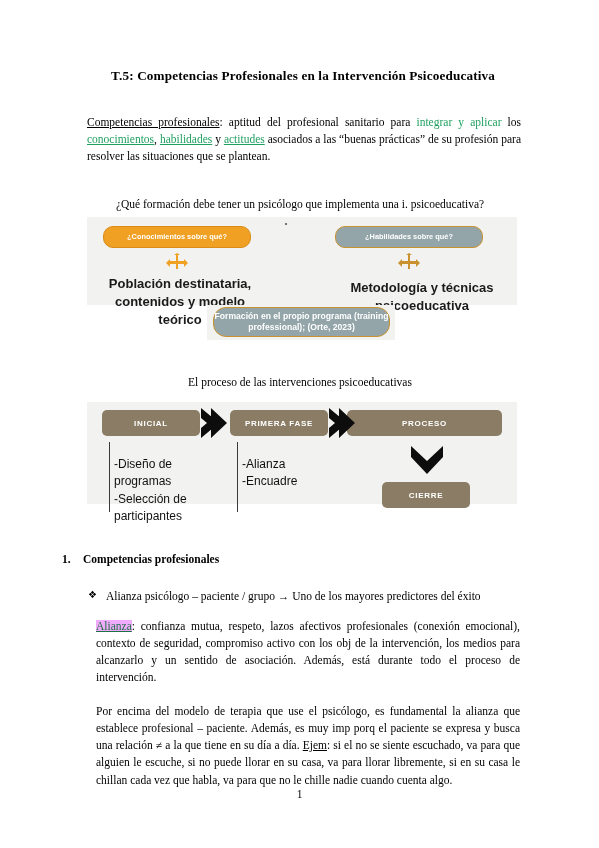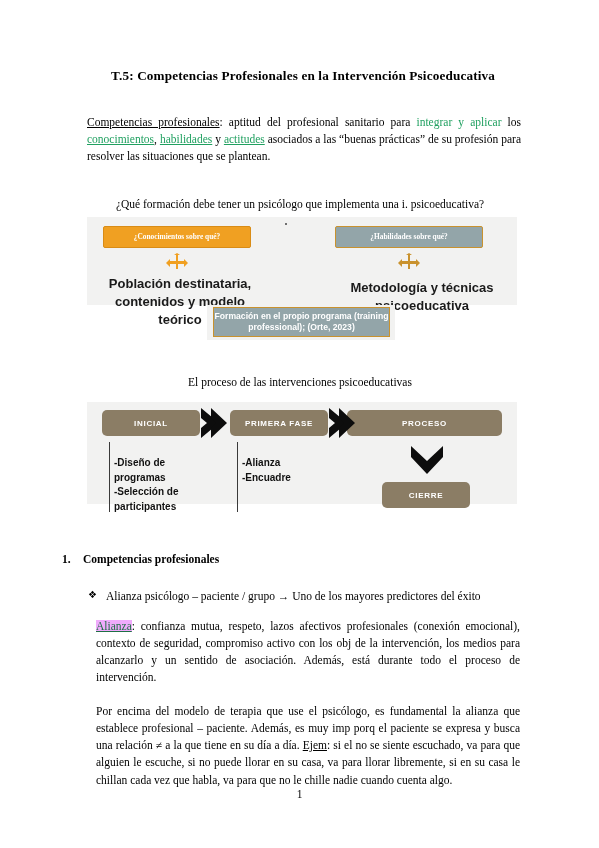--- a/index.html
+++ b/index.html
@@ -76,28 +76,28 @@
   .d1-extra {
     position: absolute;
     left: 207px;
     top: 297px;
     width: 188px;
     height: 35px;
     background: #f2f2f1;
   }
   .pill {
     position: absolute;
-    border-radius: 2px;
+    border-radius: 10px;
     box-sizing: border-box;
     display: flex;
     align-items: center;
     justify-content: center;
     text-align: center;
     color: #ffffff;
-    font-family: Liberation Serif, serif;
+    font-family: Liberation Sans, sans-serif;
     font-weight: bold;
     line-height: 1.18;
   }
   .pill-orange {
     left: 16px;
     top: 9px;
     width: 148px;
     height: 22px;
     background: #F0A022;
     border: 1px solid #d98c16;
@@ -113,21 +113,21 @@
     font-size: 7.4px;
   }
   .pill-blue {
     position: absolute;
     left: 213px;
     top: 299px;
     width: 177px;
     height: 30px;
     background: #93A5A9;
     border: 1px solid #C9922E;
-    border-radius: 0;
+    border-radius: 13px;
     color: #ffffff;
     font-family: "Liberation Sans", sans-serif;
     font-weight: bold;
     font-size: 8.6px;
     line-height: 1.3;
     display: flex;
     align-items: center;
     justify-content: center;
     text-align: center;
     box-sizing: border-box;
@@ -221,22 +221,22 @@
   .vrule {
     position: absolute;
     width: 1px;
     background: #3a3a3a;
   }
   .vrule-1 { left: 22px;  top: 40px; height: 70px; }
   .vrule-2 { left: 150px; top: 40px; height: 70px; }
   .d2-list {
     position: absolute;
     font-family: "Liberation Sans", sans-serif;
-    font-weight: bold;
-    font-size: 10px;
+    font-weight: normal;
+    font-size: 12px;
     line-height: 1.45;
     color: #111;
   }
   .d2-list-1 { left: 27px;  top: 54px; width: 75px; }
   .d2-list-2 { left: 155px; top: 54px; width: 80px; }
 
   
   .num-head {
     position: absolute;
     left: 62px;

